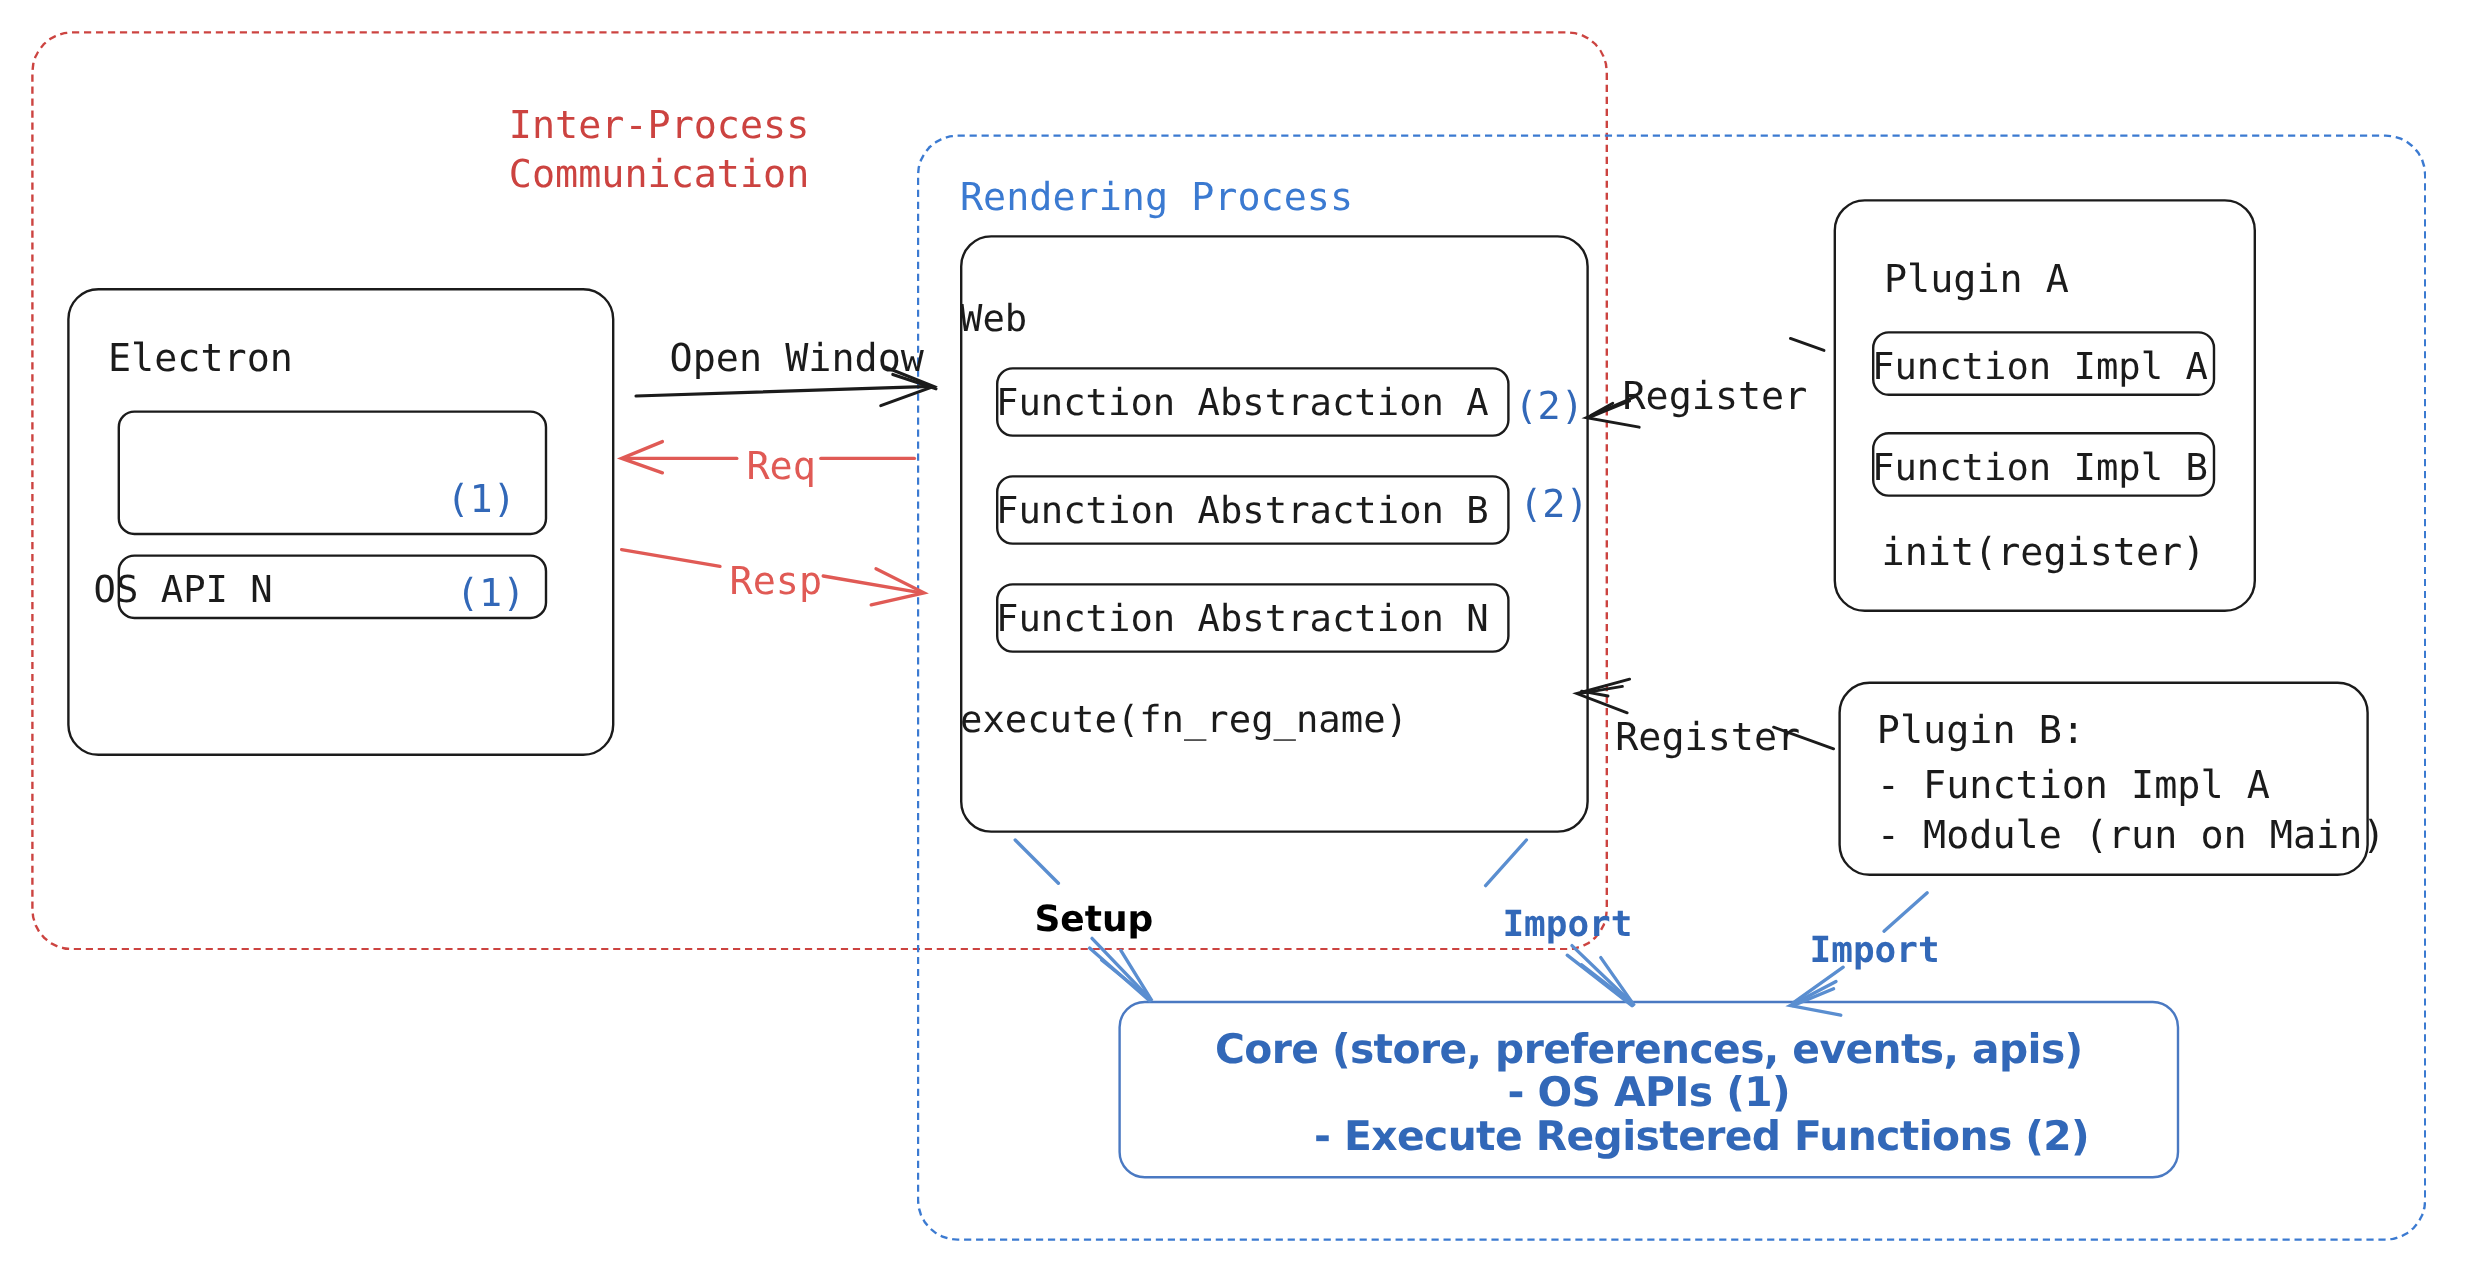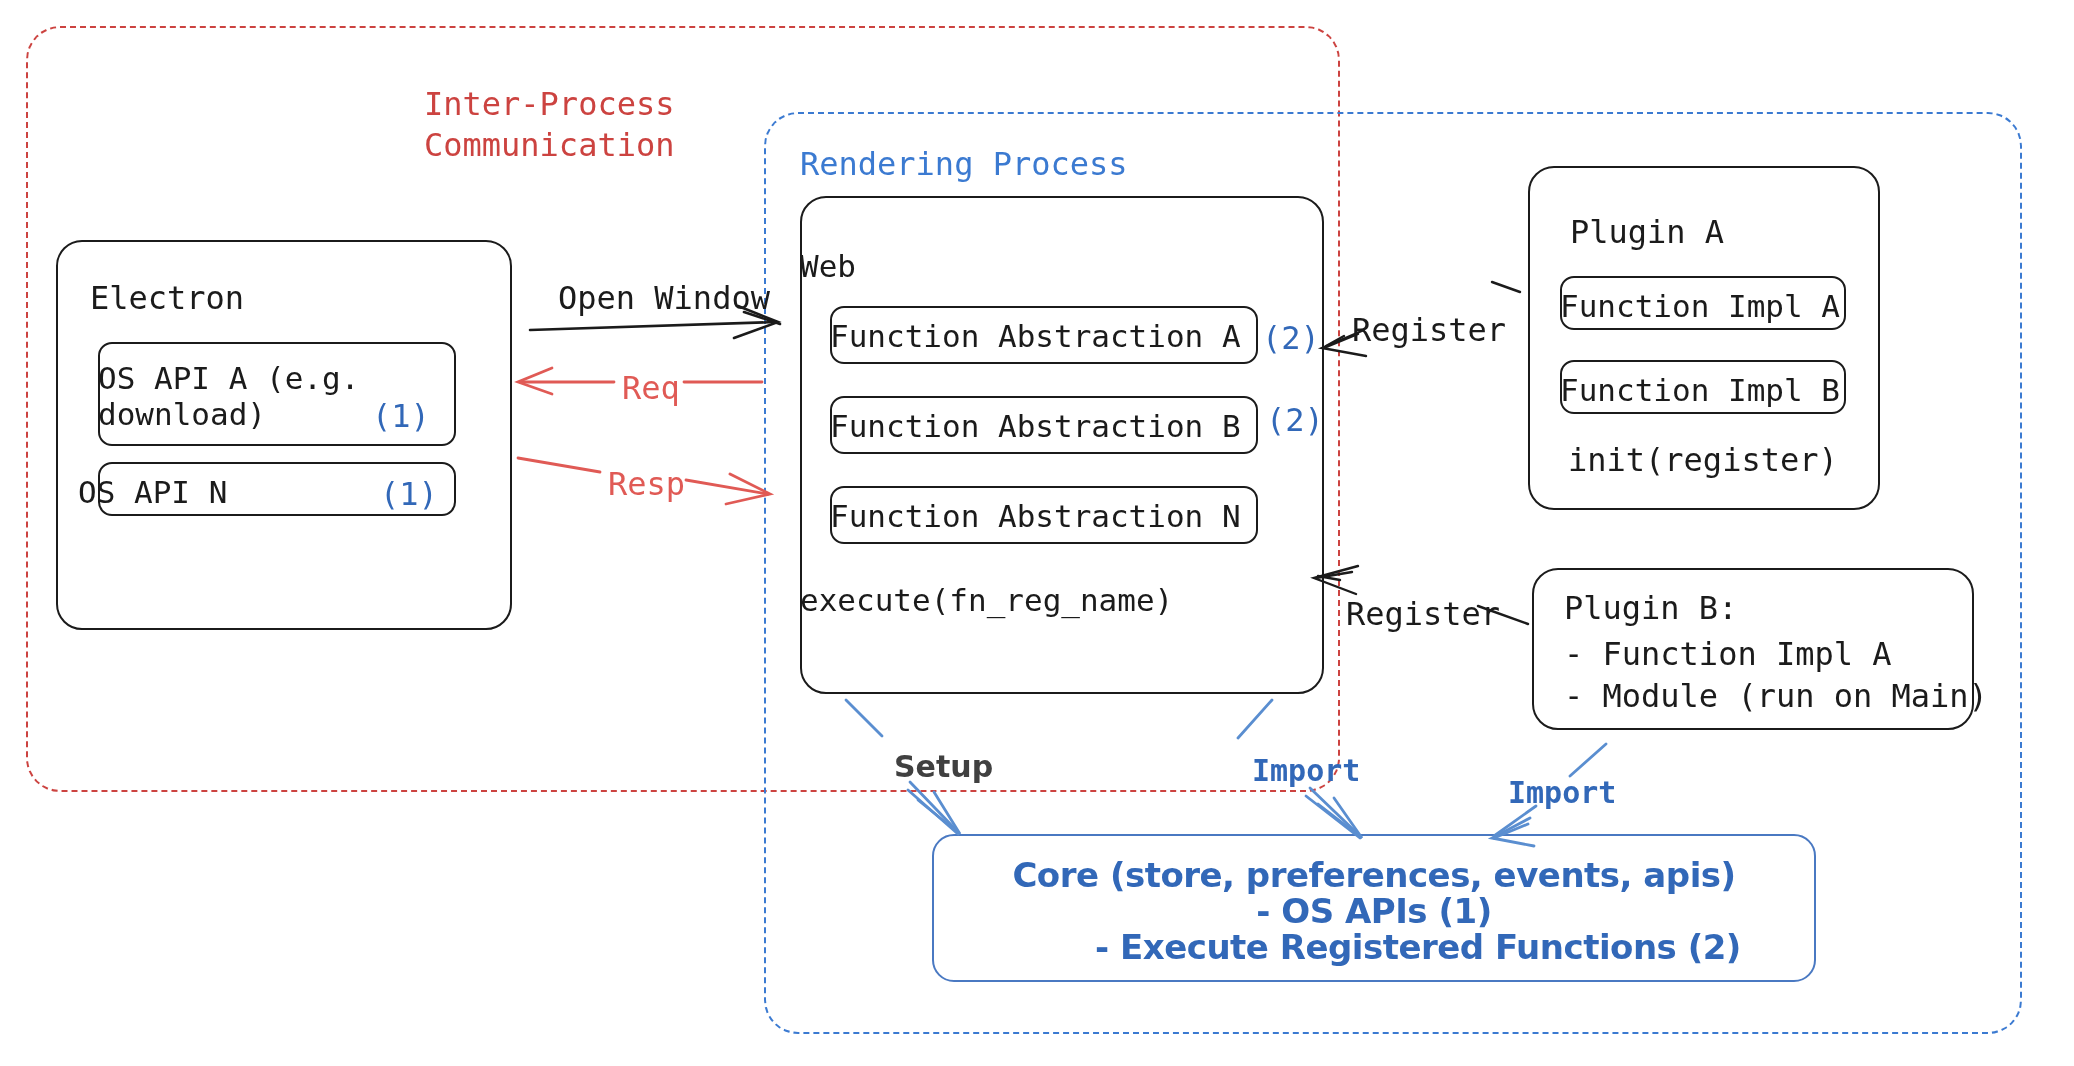--- a/index.html
+++ b/index.html
@@ -57,22 +57,20 @@
 
   <div class="t mono red s32" style="left:424px;top:84px;width:300px;" id="ipc-label">Inter-Process
 Communication</div>
 
   <div class="t mono blue2 s32" style="left:800px;top:144px;">Rendering Process</div>
 
   <div class="box" style="left:56px;top:240px;width:456px;height:390px;"></div>
   <div class="t mono s32" style="left:90px;top:278px;">Electron</div>
 
   <div class="box inner" style="left:98px;top:342px;width:358px;height:104px;"></div>
-  <div class="boxlabel" style="left:98px;top:360px;width:358px;" id="osapia-label">OS API A (e.g.
-download)</div>
   <div class="t mono blue s32" style="left:372px;top:396px;" id="osapia-tag">(1)</div>
 
   <div class="box inner" style="left:98px;top:462px;width:358px;height:54px;"></div>
   <div class="boxlabel" style="left:78px;top:474px;width:358px;">OS API N</div>
   <div class="t mono blue s32" style="left:380px;top:474px;">(1)</div>
 
   <div class="box" style="left:800px;top:196px;width:524px;height:498px;"></div>
   <div class="boxlabel" style="left:800px;top:248px;width:524px;">Web</div>
 
   <div class="box inner" style="left:830px;top:306px;width:428px;height:58px;"></div>
@@ -107,21 +105,21 @@
   <div class="box blue" style="left:932px;top:834px;width:884px;height:148px;"></div>
   <div class="t sans blue s34 ctr" style="left:932px;top:854px;width:884px;font-weight:bold;letter-spacing:-0.5px;text-align:center;">Core (store, preferences, events, apis)</div>
   <div class="t sans blue s34 ctr" style="left:932px;top:890px;width:884px;font-weight:bold;letter-spacing:-0.5px;">- OS APIs (1)</div>
   <div class="t sans blue s34 ctr" style="left:932px;top:926px;width:884px;font-weight:bold;letter-spacing:-0.5px;padding-left:44px;">- Execute Registered Functions (2)</div>
 
   <div class="t mono s32" style="left:558px;top:278px;">Open Window</div>
   <div class="t mono s32 red" style="left:622px;top:368px;color:#e05a55;">Req</div>
   <div class="t mono s32 red" style="left:608px;top:464px;color:#e05a55;">Resp</div>
   <div class="t mono s32" style="left:1352px;top:310px;">Register</div>
   <div class="t mono s32" style="left:1346px;top:594px;">Register</div>
-  <div class="t sans s30" style="left:894px;top:748px;color:#404040;font-weight:bold;">Setup</div>
+  <div class="t sans s30" style="left:862px;top:748px;color:#000000;font-weight:bold;">Setup</div>
   <div class="t mono s30" style="left:1252px;top:752px;color:#3268b8;font-weight:bold;">Import</div>
   <div class="t mono s30" style="left:1508px;top:774px;color:#3268b8;font-weight:bold;">Import</div>
 
   <svg class="layer" viewBox="0 0 2074 1066">
 
     <g stroke="#1b1b1b" fill="none" stroke-width="2.6" stroke-linecap="round">
       <path d="M530 330 L776 322"></path>
       <path d="M738 306 L778 322 L734 338"></path>
       <path d="M744 312 L780 324"></path>
     </g>

